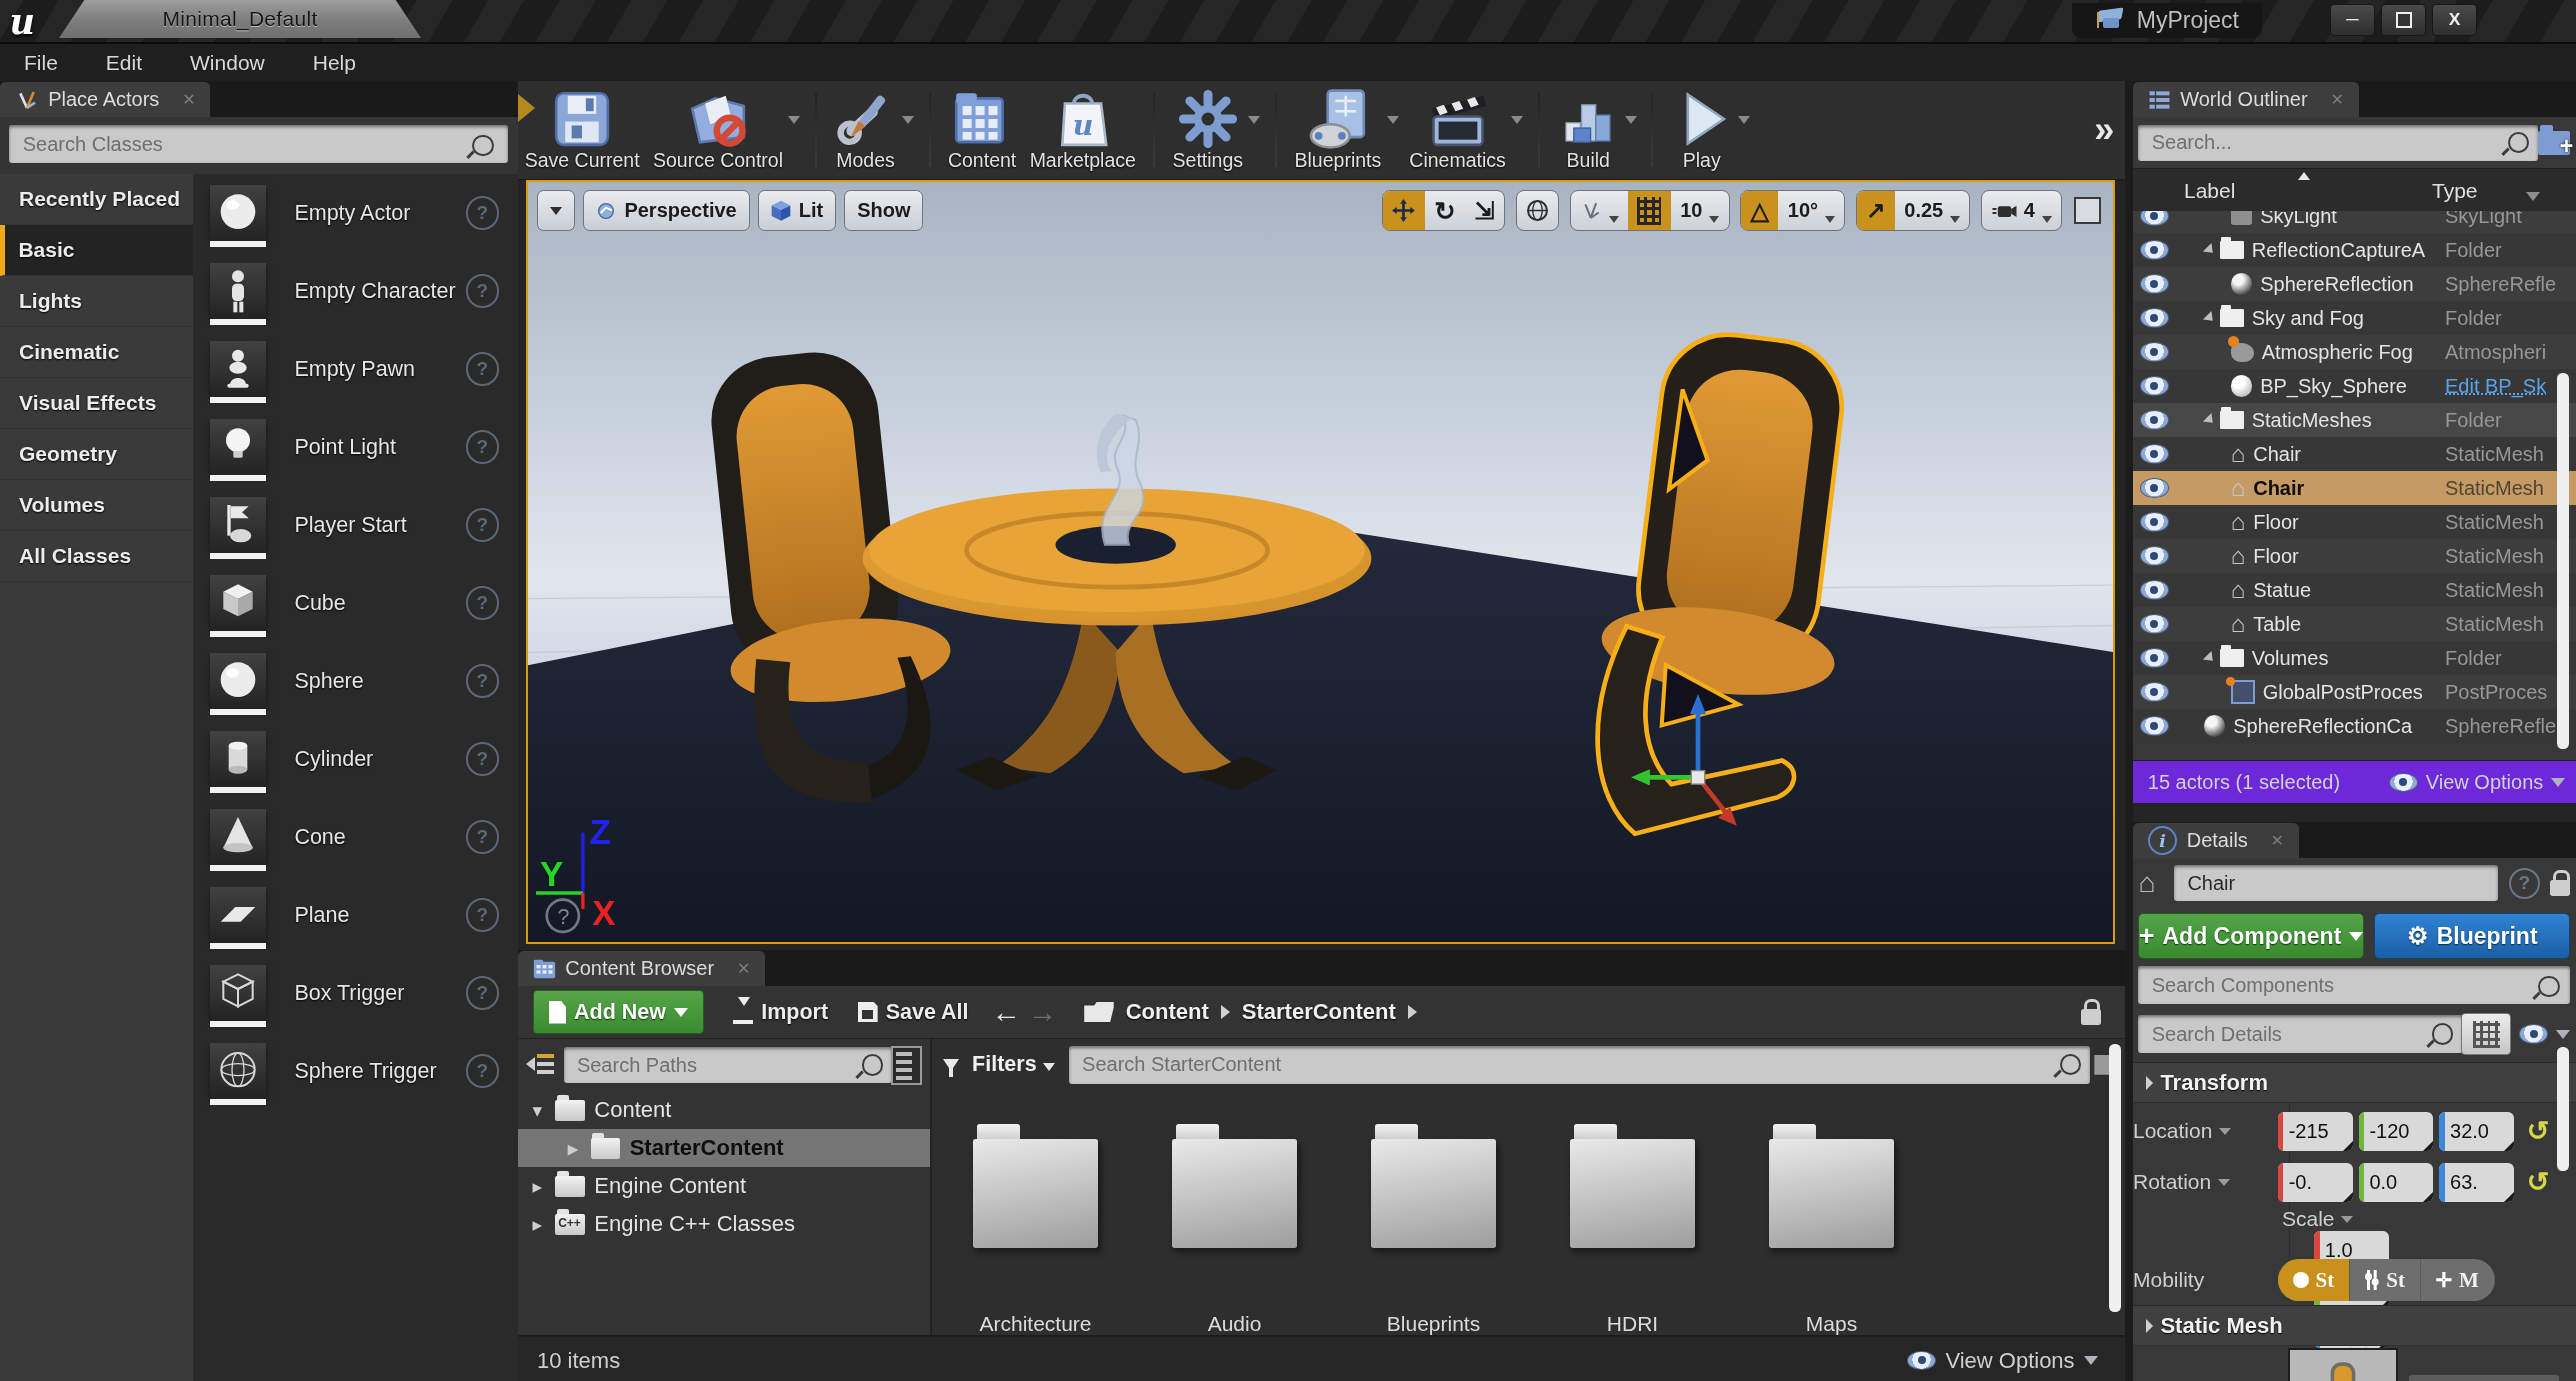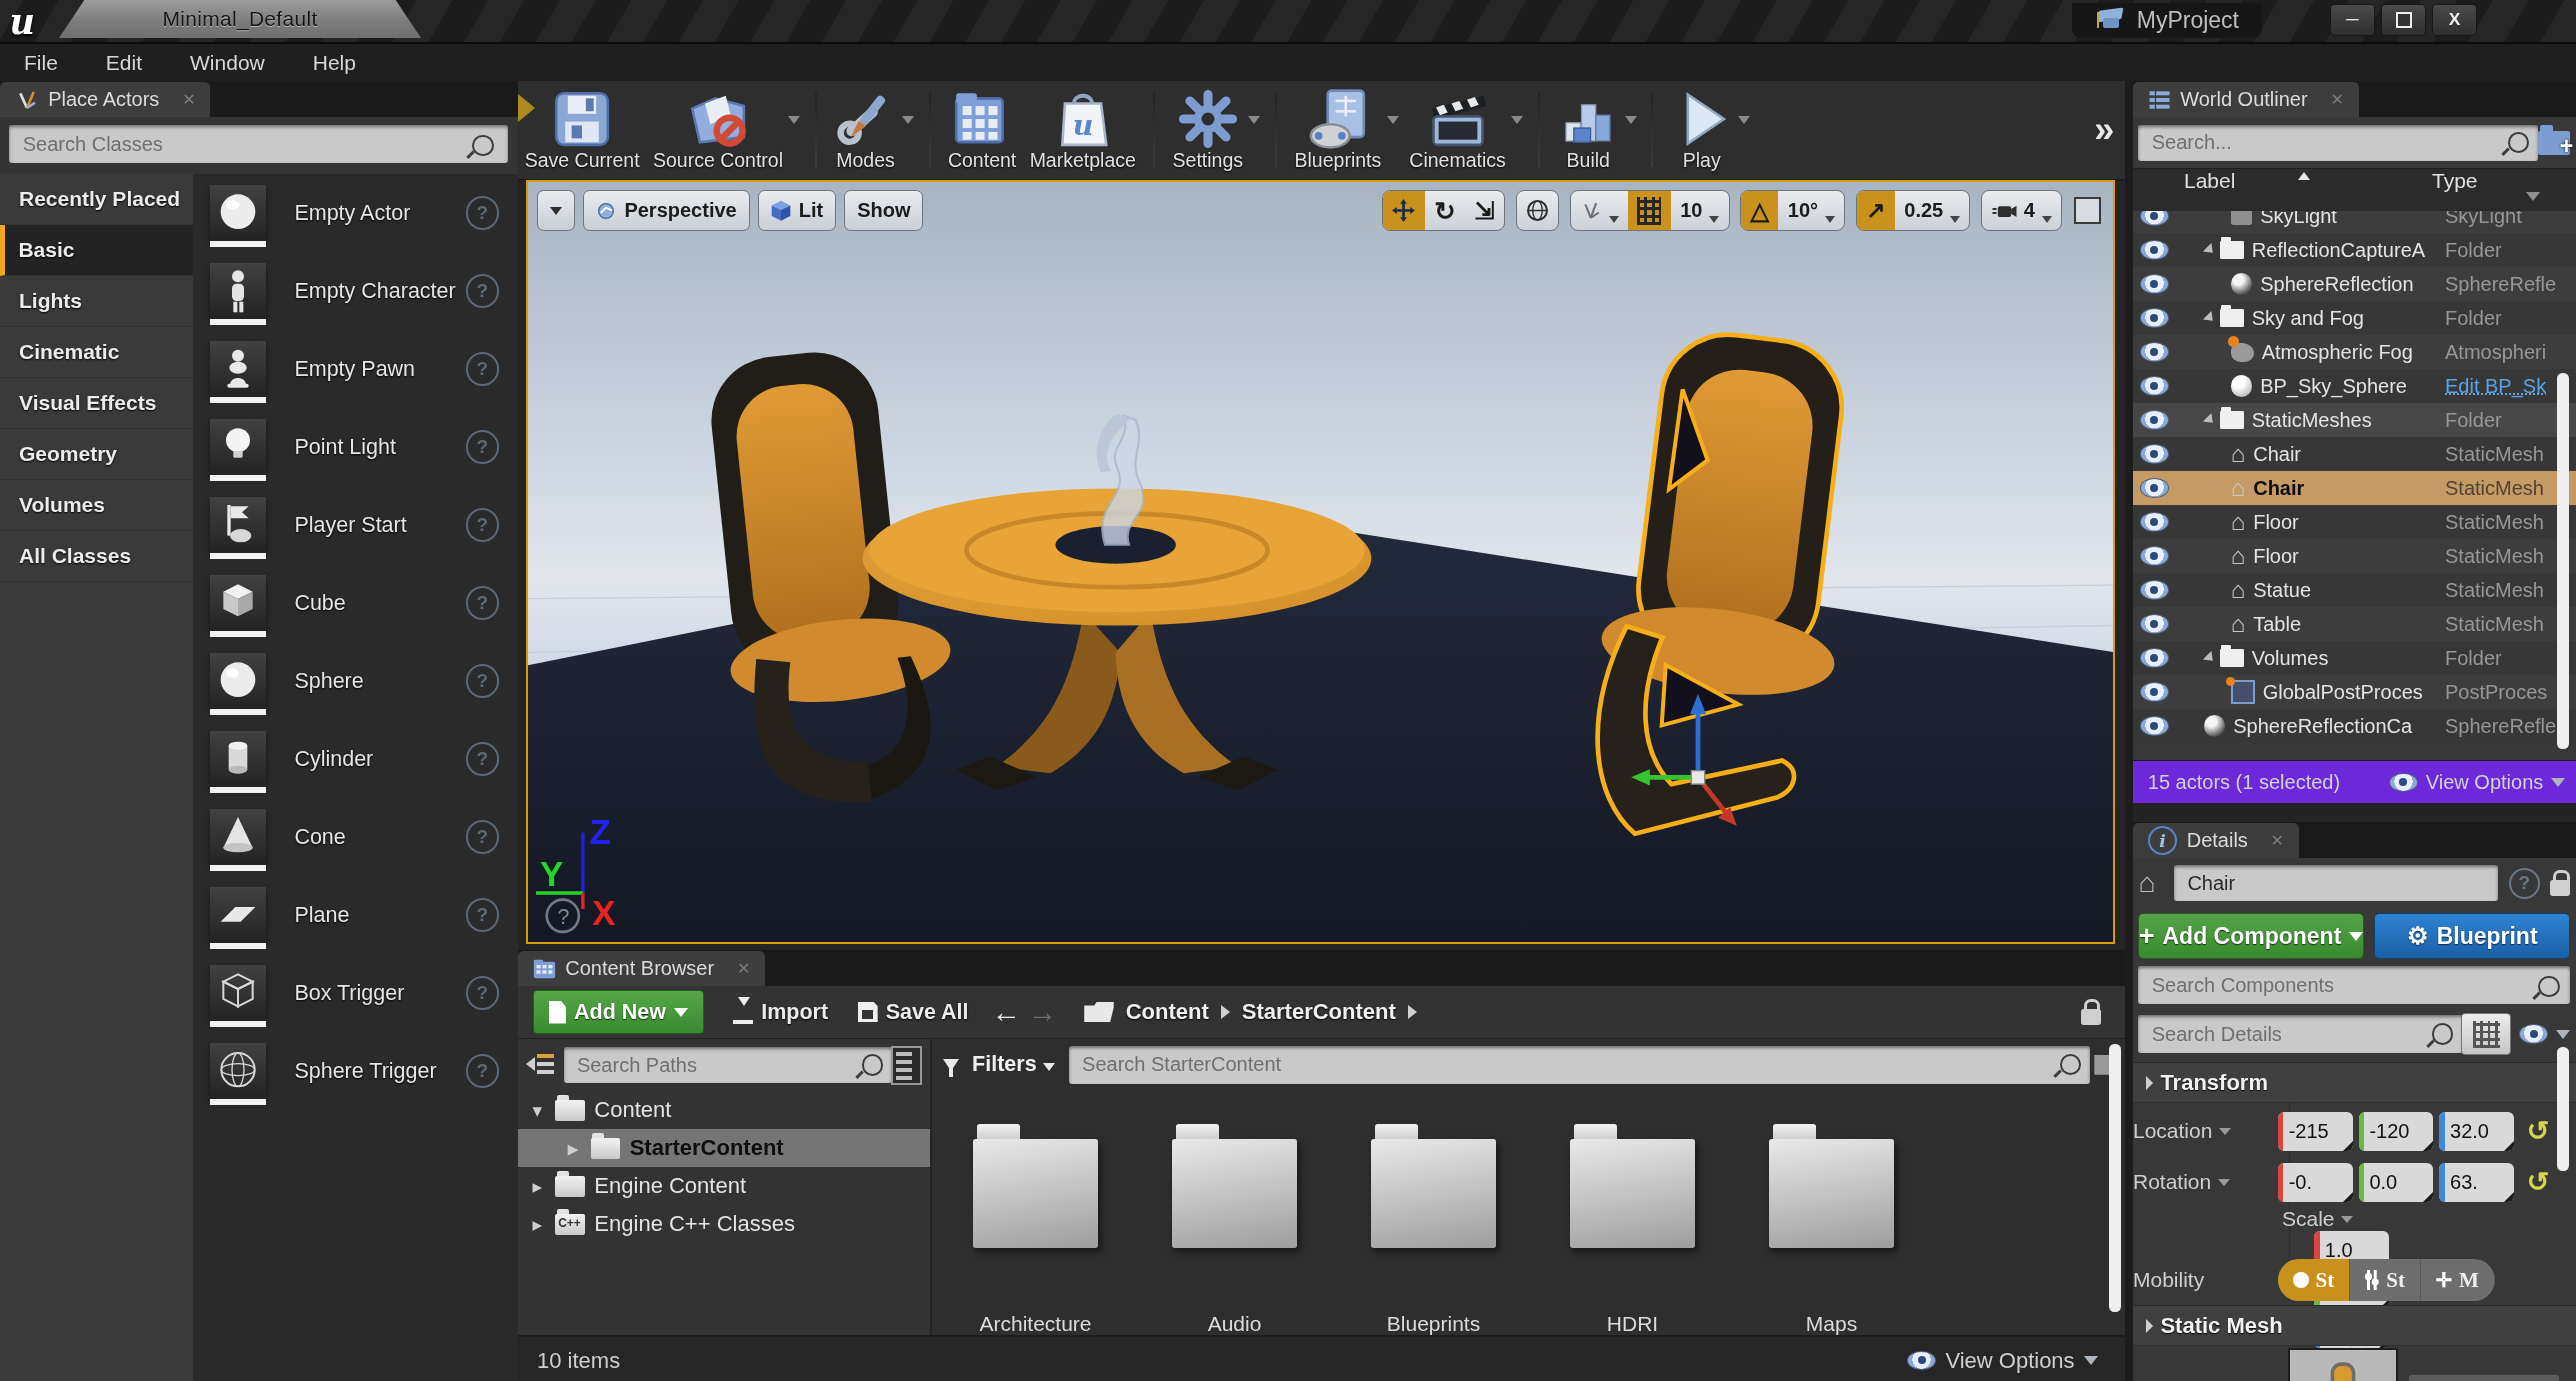--- a/index.html
+++ b/index.html
@@ -162,21 +162,21 @@
   #cb-viewopts{margin-left:auto;margin-right:27px;display:flex;align-items:center;gap:9.4px;}
   
   #splitter{left:2125px;top:81px;width:8px;height:1301px;background:#1c1c1c;}
   #right-panel{left:2133px;top:81px;width:443px;height:1301px;background:#383838;}
   #wo-tabs{height:36px;}
   #wo-search-row{left:5.4px;top:42px;width:432px;height:39px;display:flex;align-items:center;gap:9.4px;}
   #wo-search-row input{flex:1;height:36px;min-width:0;}
   .folder-plus{width:32px;height:24px;background:#7d9cd2;border-radius:2px;position:relative;flex:none;}
   .folder-plus::before{content:"";position:absolute;left:1.3px;top:-5.4px;width:13.4px;height:5.4px;background:#7d9cd2;border-radius:2px 2px 0 0;}
   .folder-plus::after{content:"+";position:absolute;right:-2.7px;bottom:-5.4px;color:#fff;font-size:23px;font-weight:bold;text-shadow:0 0 2.7px #000;}
-  #wo-header{left:0;top:87px;width:443px;height:43px;background:#2b2b2b;border-top:1.3px solid #202020;border-bottom:1.3px solid #202020;display:flex;}
+  #wo-header{left:0;top:87px;width:443px;height:43px;background:#2b2b2b;border-top:1.3px solid #202020;border-bottom:1.3px solid #202020;display:flex;align-items:center;}
   #wo-header .hcol1{margin-left:51px;color:#e0e0e0;font-size:21px;}
   #wo-sort{position:absolute;left:165px;top:91px;width:0;height:0;border-left:6.7px solid transparent;border-right:6.7px solid transparent;border-bottom:8.7px solid #e8e8e8;}
   #wo-header .hcol2{position:absolute;left:299px;color:#e0e0e0;font-size:21px;}
   #wo-filter{position:absolute;left:393px;top:111px;width:0;height:0;border-left:7.4px solid transparent;border-right:7.4px solid transparent;border-top:9.4px solid #8f8f8f;}
   #wo-rows{left:0;top:130px;width:443px;height:549px;overflow:hidden;}
   .wo-row{height:34px;display:flex;align-items:center;position:relative;font-size:20px;}
   .wo-row:nth-child(odd){background:#3d3d3d;} .wo-row:nth-child(even){background:#373737;}
   .wo-row.hl{background:#474747;}
   .wo-row.sel{background:#c69a64;}
   .wo-row .lbl{color:#e4e4e4;white-space:nowrap;overflow:hidden;flex:1;}

